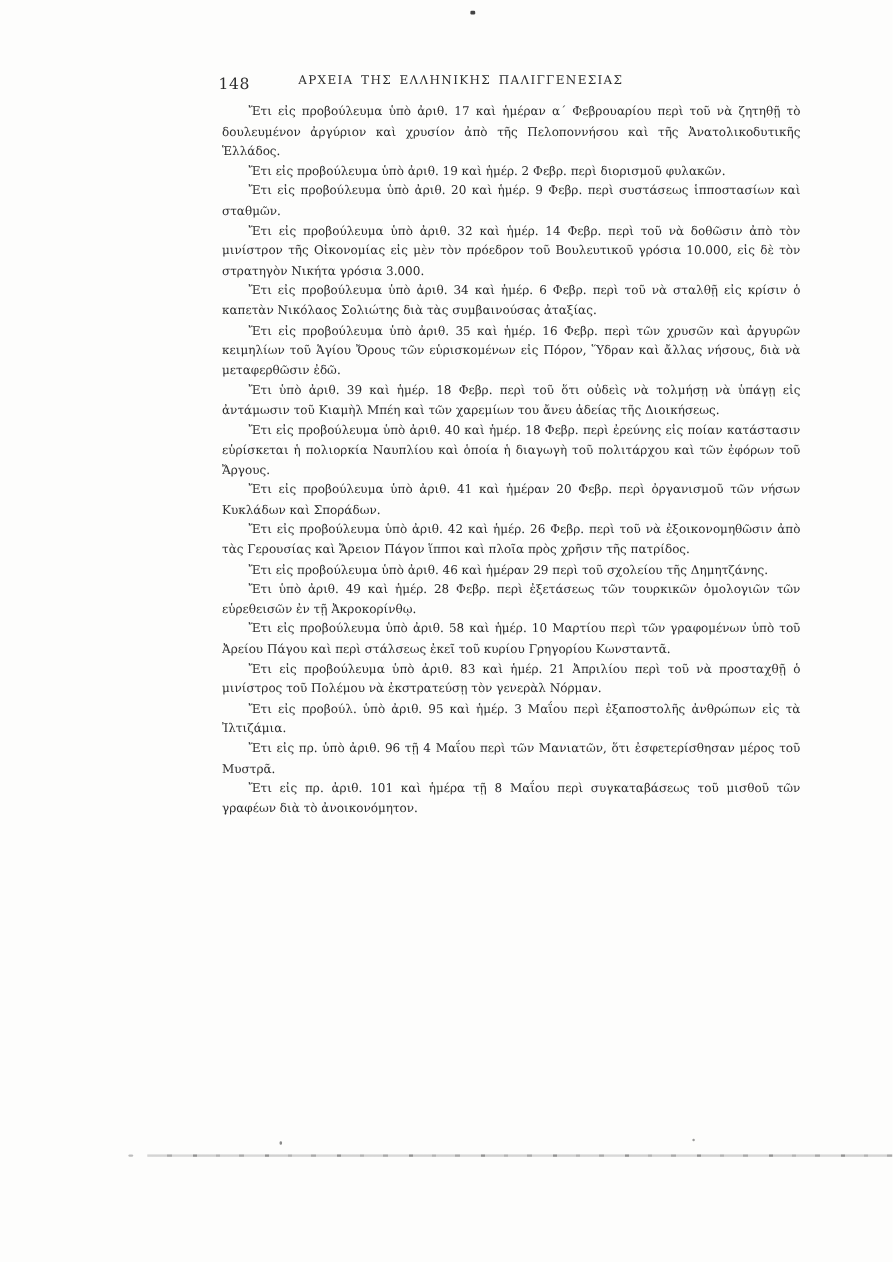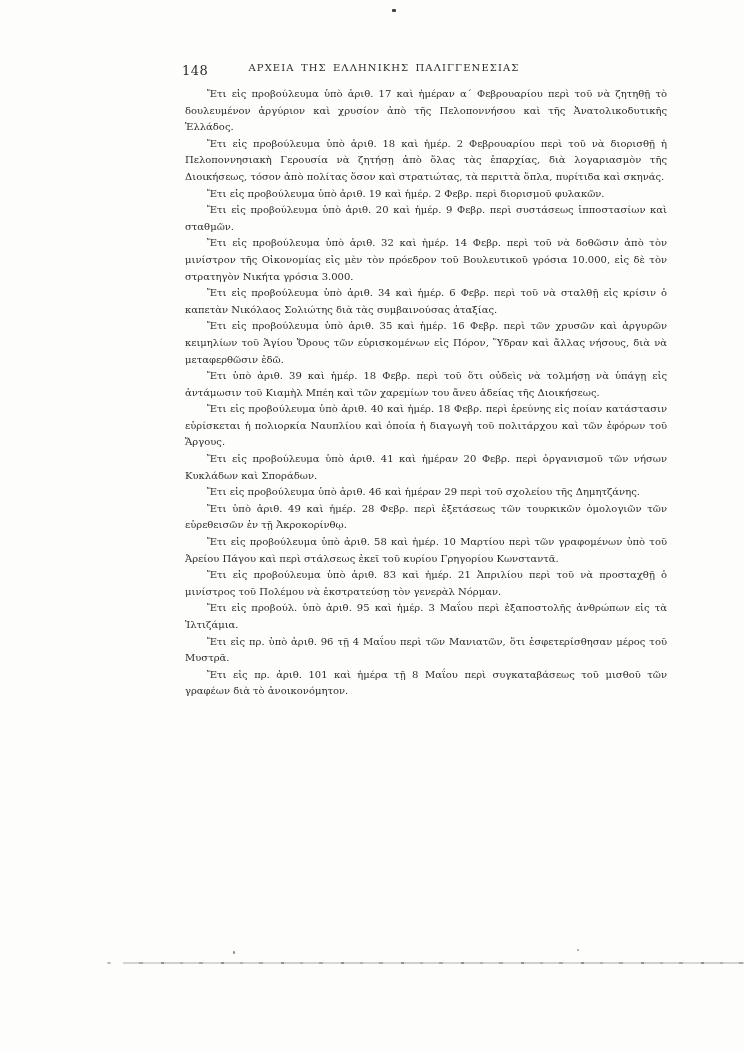--- a/index.html
+++ b/index.html
@@ -80,29 +80,29 @@
 
 <div class="page">
 
   <div class="header">
     <span class="pagenum">148</span>
     <span class="title">ΑΡΧΕΙΑ ΤΗΣ ΕΛΛΗΝΙΚΗΣ ΠΑΛΙΓΓΕΝΕΣΙΑΣ</span>
   </div>
 
   <div class="textblock">
       <p class="para">Ἔτι εἰς προβούλευμα ὑπὸ ἀριθ. 17 καὶ ἡμέραν α´ Φεβρουαρίου περὶ τοῦ νὰ ζητηθῇ τὸ δουλευμένον ἀργύριον καὶ χρυσίον ἀπὸ τῆς Πελοποννήσου καὶ τῆς Ἀνατολικοδυτικῆς Ἑλλάδος.</p>
-      <p class="para">Ἔτι εἰς προβούλευμα ὑπὸ ἀριθ. 18 καὶ ἡμέρ. 2 Φεβρουαρίου περὶ τοῦ νὰ διορισθῇ ἡ Πελοποννησιακὴ Γερουσία νὰ ζητήσῃ ἀπὸ ὅλας τὰς ἐπαρχίας, διὰ λογαριασμὸν τῆς Διοικήσεως, τόσον ἀπὸ πολίτας ὅσον καὶ στρατιώτας, τὰ περιττὰ ὅπλα, πυρίτιδα καὶ σκηνάς.</p>
       <p class="para">Ἔτι εἰς προβούλευμα ὑπὸ ἀριθ. 19 καὶ ἡμέρ. 2 Φεβρ. περὶ διορισμοῦ φυλακῶν.</p>
       <p class="para">Ἔτι εἰς προβούλευμα ὑπὸ ἀριθ. 20 καὶ ἡμέρ. 9 Φεβρ. περὶ συστάσεως ἱπποστασίων καὶ σταθμῶν.</p>
       <p class="para">Ἔτι εἰς προβούλευμα ὑπὸ ἀριθ. 32 καὶ ἡμέρ. 14 Φεβρ. περὶ τοῦ νὰ δοθῶσιν ἀπὸ τὸν μινίστρον τῆς Οἰκονομίας εἰς μὲν τὸν πρόεδρον τοῦ Βουλευτικοῦ γρόσια 10.000, εἰς δὲ τὸν στρατηγὸν Νικήτα γρόσια 3.000.</p>
       <p class="para">Ἔτι εἰς προβούλευμα ὑπὸ ἀριθ. 34 καὶ ἡμέρ. 6 Φεβρ. περὶ τοῦ νὰ σταλθῇ εἰς κρίσιν ὁ καπετὰν Νικόλαος Σολιώτης διὰ τὰς συμβαινούσας ἀταξίας.</p>
       <p class="para">Ἔτι εἰς προβούλευμα ὑπὸ ἀριθ. 35 καὶ ἡμέρ. 16 Φεβρ. περὶ τῶν χρυσῶν καὶ ἀργυρῶν κειμηλίων τοῦ Ἁγίου Ὄρους τῶν εὑρισκομένων εἰς Πόρον, Ὕδραν καὶ ἄλλας νήσους, διὰ νὰ μεταφερθῶσιν ἐδῶ.</p>
       <p class="para">Ἔτι ὑπὸ ἀριθ. 39 καὶ ἡμέρ. 18 Φεβρ. περὶ τοῦ ὅτι οὐδεὶς νὰ τολμήσῃ νὰ ὑπάγῃ εἰς ἀντάμωσιν τοῦ Κιαμὴλ Μπέη καὶ τῶν χαρεμίων του ἄνευ ἀδείας τῆς Διοικήσεως.</p>
       <p class="para">Ἔτι εἰς προβούλευμα ὑπὸ ἀριθ. 40 καὶ ἡμέρ. 18 Φεβρ. περὶ ἐρεύνης εἰς ποίαν κατάστασιν εὑρίσκεται ἡ πολιορκία Ναυπλίου καὶ ὁποία ἡ διαγωγὴ τοῦ πολιτάρχου καὶ τῶν ἐφόρων τοῦ Ἄργους.</p>
       <p class="para">Ἔτι εἰς προβούλευμα ὑπὸ ἀριθ. 41 καὶ ἡμέραν 20 Φεβρ. περὶ ὀργανισμοῦ τῶν νήσων Κυκλάδων καὶ Σποράδων.</p>
+      <p class="para">Ἔτι εἰς προβούλευμα ὑπὸ ἀριθ. 42 καὶ ἡμέρ. 26 Φεβρ. περὶ τοῦ νὰ ἐξοικονομηθῶσιν ἀπὸ τὰς Γερουσίας καὶ Ἄρειον Πάγον ἵπποι καὶ πλοῖα πρὸς χρῆσιν τῆς πατρίδος.</p>
       <p class="para">Ἔτι εἰς προβούλευμα ὑπὸ ἀριθ. 46 καὶ ἡμέραν 29 περὶ τοῦ σχολείου τῆς Δημητζάνης.</p>
       <p class="para">Ἔτι ὑπὸ ἀριθ. 49 καὶ ἡμέρ. 28 Φεβρ. περὶ ἐξετάσεως τῶν τουρκικῶν ὁμολογιῶν τῶν εὑρεθεισῶν ἐν τῇ Ἀκροκορίνθῳ.</p>
       <p class="para">Ἔτι εἰς προβούλευμα ὑπὸ ἀριθ. 58 καὶ ἡμέρ. 10 Μαρτίου περὶ τῶν γραφομένων ὑπὸ τοῦ Ἀρείου Πάγου καὶ περὶ στάλσεως ἐκεῖ τοῦ κυρίου Γρηγορίου Κωνσταντᾶ.</p>
       <p class="para">Ἔτι εἰς προβούλευμα ὑπὸ ἀριθ. 83 καὶ ἡμέρ. 21 Ἀπριλίου περὶ τοῦ νὰ προσταχθῇ ὁ μινίστρος τοῦ Πολέμου νὰ ἐκστρατεύσῃ τὸν γενερὰλ Νόρμαν.</p>
       <p class="para">Ἔτι εἰς προβούλ. ὑπὸ ἀριθ. 95 καὶ ἡμέρ. 3 Μαΐου περὶ ἐξαποστολῆς ἀνθρώπων εἰς τὰ Ἰλτιζάμια.</p>
       <p class="para">Ἔτι εἰς πρ. ὑπὸ ἀριθ. 96 τῇ 4 Μαΐου περὶ τῶν Μανιατῶν, ὅτι ἐσφετερίσθησαν μέρος τοῦ Μυστρᾶ.</p>
       <p class="para">Ἔτι εἰς πρ. ἀριθ. 101 καὶ ἡμέρα τῇ 8 Μαΐου περὶ συγκαταβάσεως τοῦ μισθοῦ τῶν γραφέων διὰ τὸ ἀνοικονόμητον.</p>
     </div>
 
   <div class="speck s1"></div>

